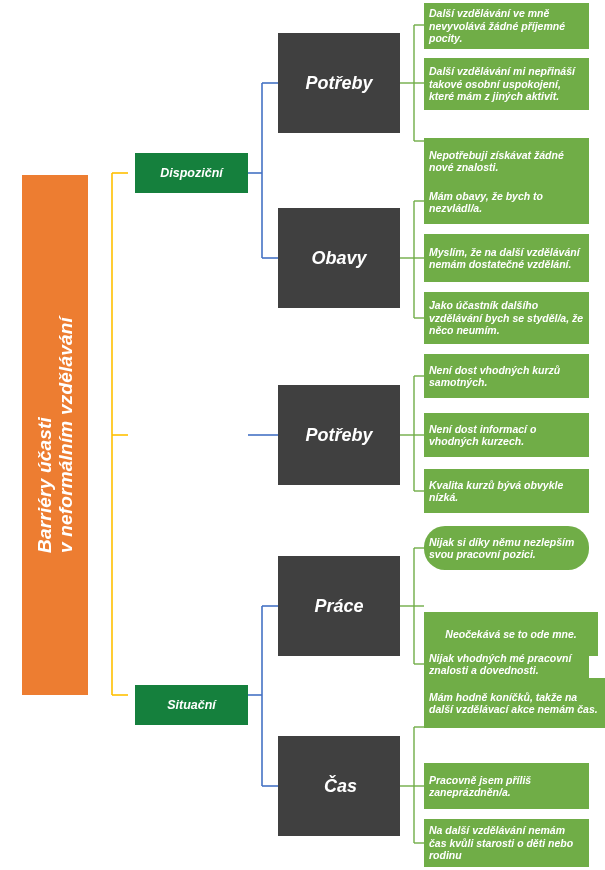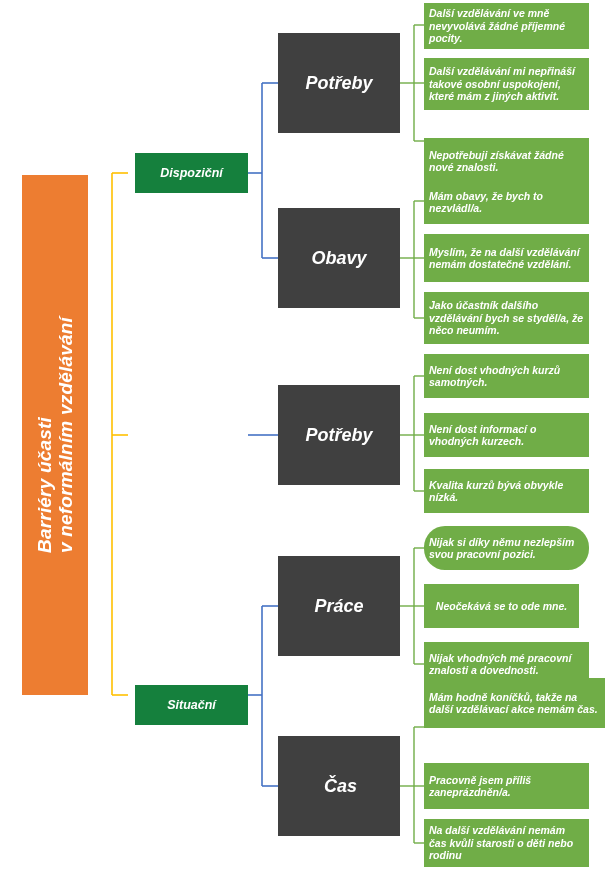--- a/index.html
+++ b/index.html
@@ -178,21 +178,21 @@
   <div class="node leaf" style="left:424px; top:413px; width:165px; height:44px;">
     <span>Není dost informací o vhodných kurzech.</span>
   </div>
   <div class="node leaf" style="left:424px; top:469px; width:165px; height:44px;">
     <span>Kvalita kurzů bývá obvykle nízká.</span>
   </div>
 
   <div class="node leaf" style="left:424px; top:526px; width:165px; height:44px;border-radius:21px;">
     <span>Nijak si díky němu nezlepším svou pracovní pozici.</span>
   </div>
-  <div class="node leaf" style="left:424px; top:584px; width:155px; height:44px;">
+  <div class="node leaf" style="left:424px; top:612px; width:174px; height:44px;">
     <span>Neočekává se to ode mne.</span>
   </div>
   <div class="node leaf" style="left:424px; top:642px; width:165px; height:44px;">
     <span>Nijak vhodných mé pracovní znalosti a dovednosti.</span>
   </div>
 
   <div class="node leaf" style="left:424px; top:678px; width:183px; height:50px;">
     <span>Mám hodně koníčků, takže na další vzdělávací akce nemám čas.</span>
   </div>
   <div class="node leaf" style="left:424px; top:763px; width:165px; height:46px;">

